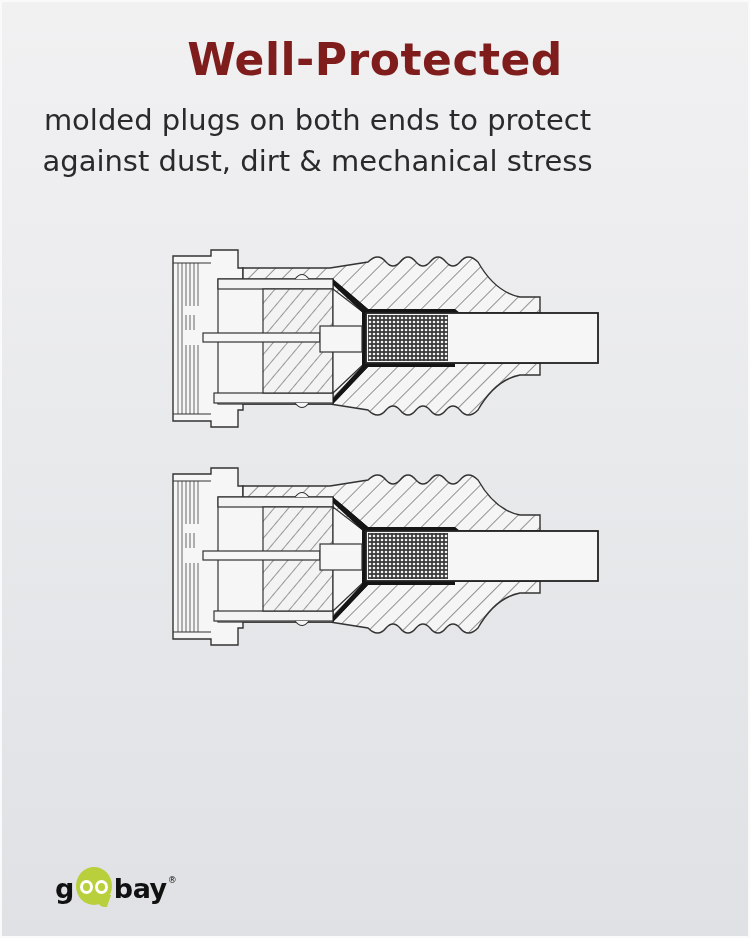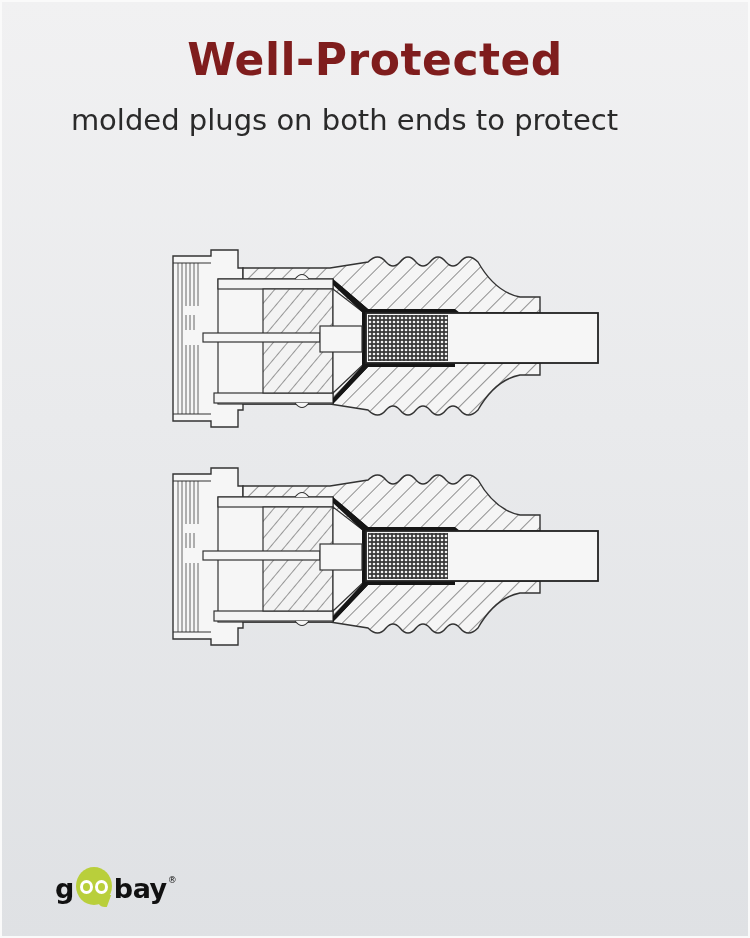--- a/index.html
+++ b/index.html
@@ -19,21 +19,20 @@
     position: absolute; top: 34px; left: 0; width: 750px;
     text-align: center;
     font-size: 44px; font-weight: bold; color: #7f1d1d;
     letter-spacing: 0.5px;
   }
   .subtitle {
     position: absolute; top: 100px; left: 0; width: 635px;
     text-align: center;
     font-size: 29px; line-height: 41px; color: #2a2a2a;
     font-weight: normal;
-    padding-left: 27px;
   }
   .diagram {
     position: absolute; left: 0; top: 0;
   }
   .logo {
     position: absolute; left: 55px; top: 868px; height: 40px;
     display: flex; align-items: center;
   }
   .logo-text {
     font-family: "DejaVu Sans", sans-serif;
@@ -66,20 +65,21 @@
   }
 </style>
 </head>
 <body>
 
 <div class="frame"></div>
 
 <h1 class="title" style="margin:0">Well-Protected</h1>
 <div class="subtitle">
   <div>molded plugs on both ends to protect</div>
+  <div>against dust, dirt &amp; mechanical stress</div>
 </div>
 
 <svg class="diagram" width="750" height="938" viewBox="0 0 750 938" xmlns="http://www.w3.org/2000/svg">
   <defs>
     <pattern id="hatch" patternUnits="userSpaceOnUse" width="12" height="12" patternTransform="rotate(45)">
       <rect width="12" height="12" fill="#f5f5f5"></rect>
       <line x1="0" y1="0" x2="0" y2="12" stroke="#3a3a3a" stroke-width="1.1"></line>
     </pattern>
     <pattern id="hatch2" patternUnits="userSpaceOnUse" width="11" height="11" patternTransform="rotate(40)">
       <rect width="11" height="11" fill="#f3f3f3"></rect>

